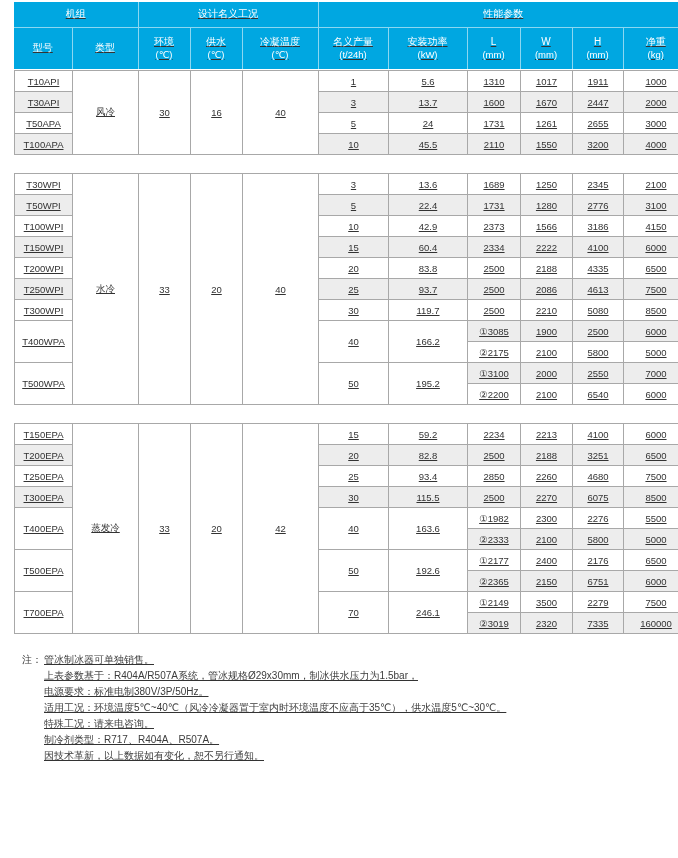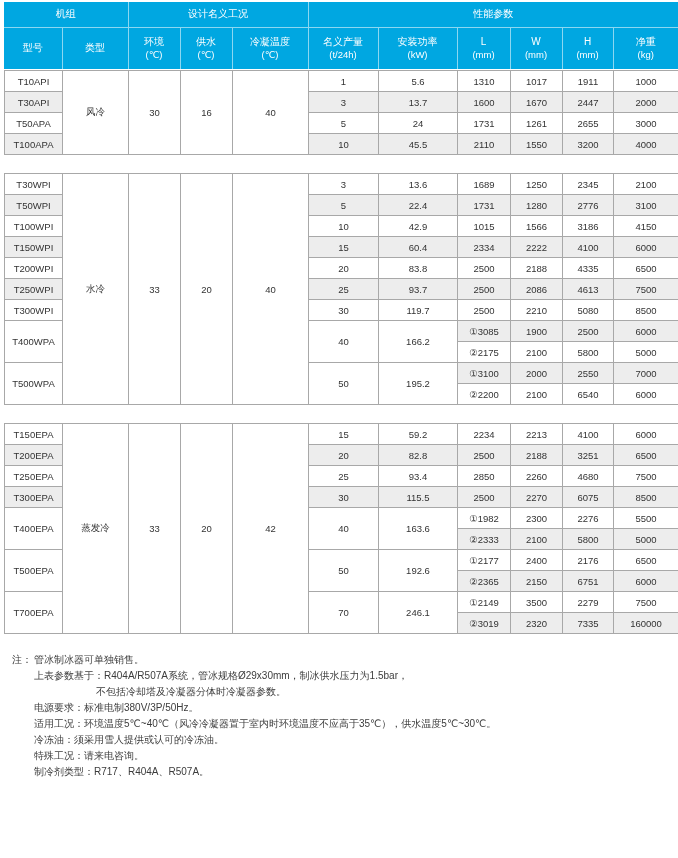--- a/index.html
+++ b/index.html
@@ -2,21 +2,21 @@
 <html><head>
 <meta charset="utf-8">
 <style>
   * { box-sizing: border-box; }
   html, body { margin: 0; padding: 0; }
   body {
     width: 678px; height: 858px; background: #ffffff;
     font-family: "Liberation Sans", "DejaVu Sans", sans-serif;
     color: #333;
   }
-  .page { padding: 2px 2px 0 4px; }
+  .page { padding: 2px 2px 0 14px; text-decoration: underline; }
 
   table { border-collapse: collapse; table-layout: fixed; width: 674px; }
 
   
   .hdr { margin-bottom: 1px; }
   .hdr td {
     background: #00a7e1; color: #ffffff; text-align: center; vertical-align: middle;
     padding: 0; font-size: 10px; line-height: 1.25; border: 0 none;
   }
   .hdr tr.grp td { height: 25px; }
@@ -206,21 +206,21 @@
             <td class="alt" rowspan="1">22.4</td>
             <td class="alt">1731</td>
             <td class="alt">1280</td>
             <td class="alt">2776</td>
             <td class="alt">3100</td>
           </tr>
           <tr>
             <td rowspan="1">T100WPI</td>
             <td rowspan="1">10</td>
             <td rowspan="1">42.9</td>
-            <td>1015</td>
+            <td>2373</td>
             <td>1566</td>
             <td>3186</td>
             <td>4150</td>
           </tr>
           <tr>
             <td class="alt" rowspan="1">T150WPI</td>
             <td class="alt" rowspan="1">15</td>
             <td class="alt" rowspan="1">60.4</td>
             <td class="alt">2334</td>
             <td class="alt">2222</td>
@@ -386,21 +386,20 @@
             <td class="alt">7335</td>
             <td class="alt">160000</td>
           </tr>
         </tbody>
       </table>
     </div>
 
   <div id="notes" class="notes">
       <div class="note-line"><span class="prefix">注：</span>管冰制冰器可单独销售。</div>
       <div class="note-line">上表参数基于：R404A/R507A系统，管冰规格Ø29x30mm，制冰供水压力为1.5bar，</div>
-      <div class="note-line note-ind">不包括冷却塔及冷凝器分体时冷凝器参数。</div>
       <div class="note-line">电源要求：标准电制380V/3P/50Hz。</div>
       <div class="note-line">适用工况：环境温度5℃~40℃（风冷冷凝器置于室内时环境温度不应高于35℃），供水温度5℃~30℃。</div>
-      <div class="note-line">冷冻油：须采用雪人提供或认可的冷冻油。</div>
       <div class="note-line">特殊工况：请来电咨询。</div>
       <div class="note-line">制冷剂类型：R717、R404A、R507A。</div>
+      <div class="note-line">因技术革新，以上数据如有变化，恕不另行通知。</div>
     </div>
 
 </div>
 
 </body></html>

